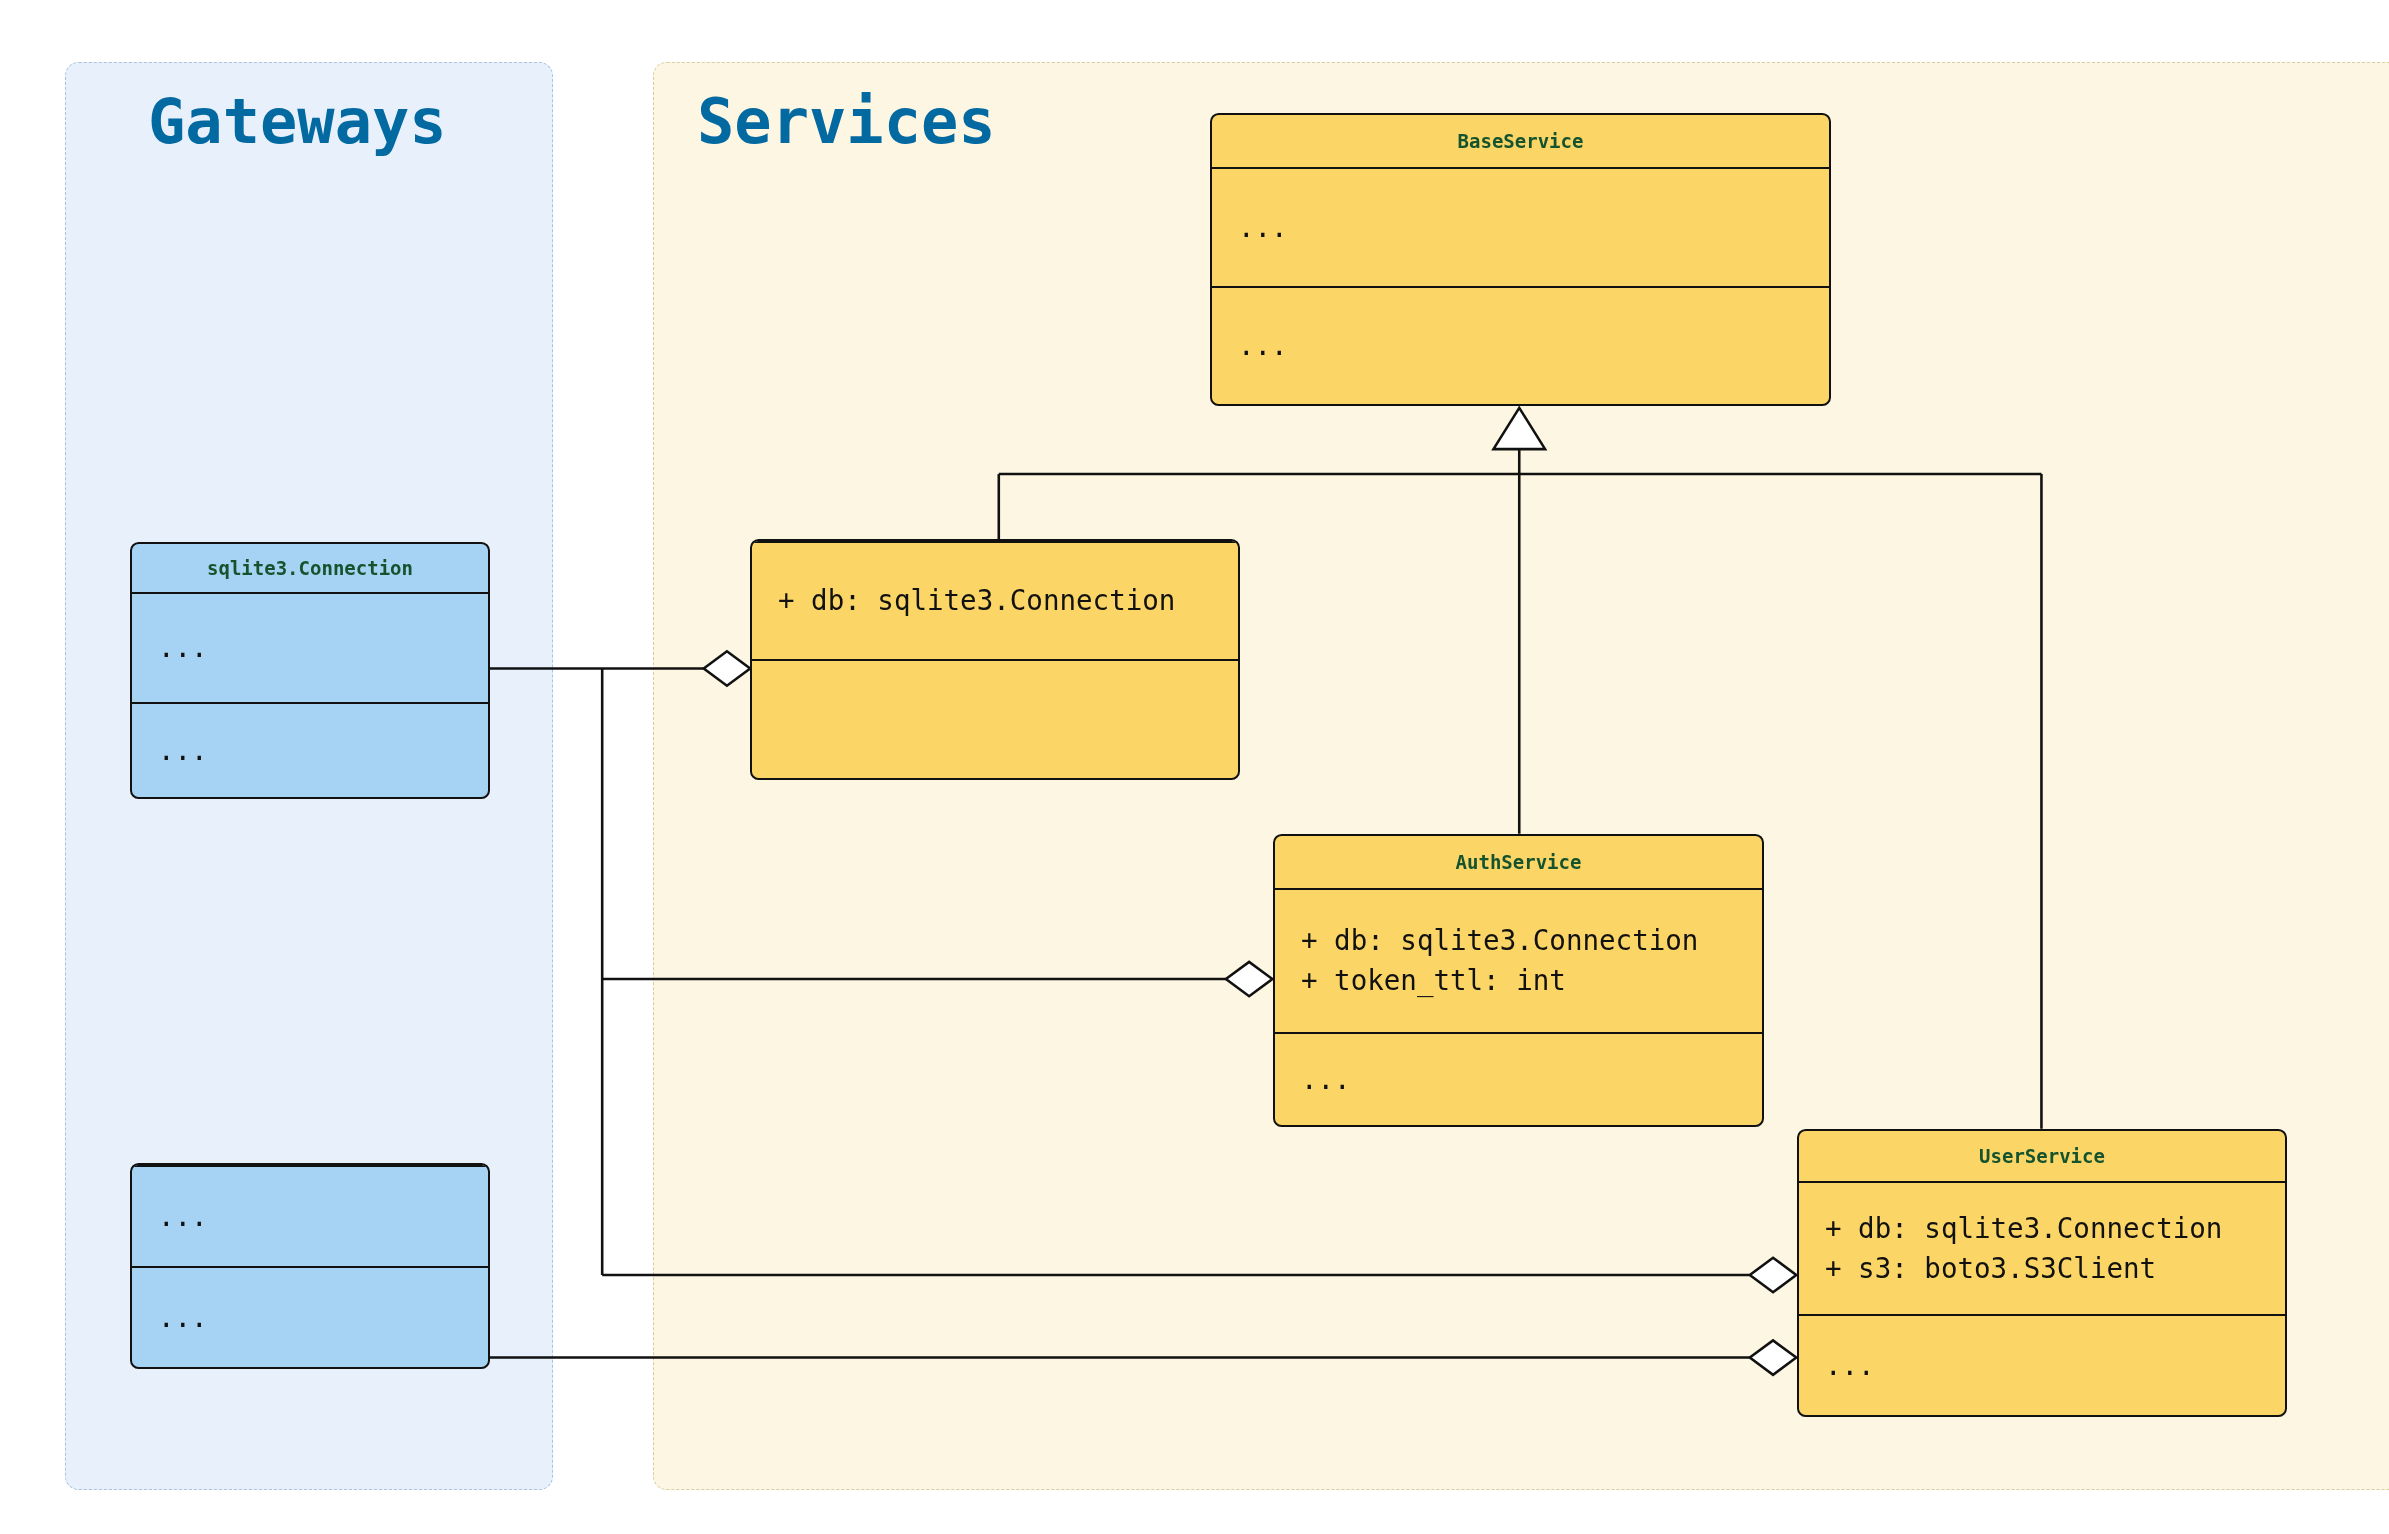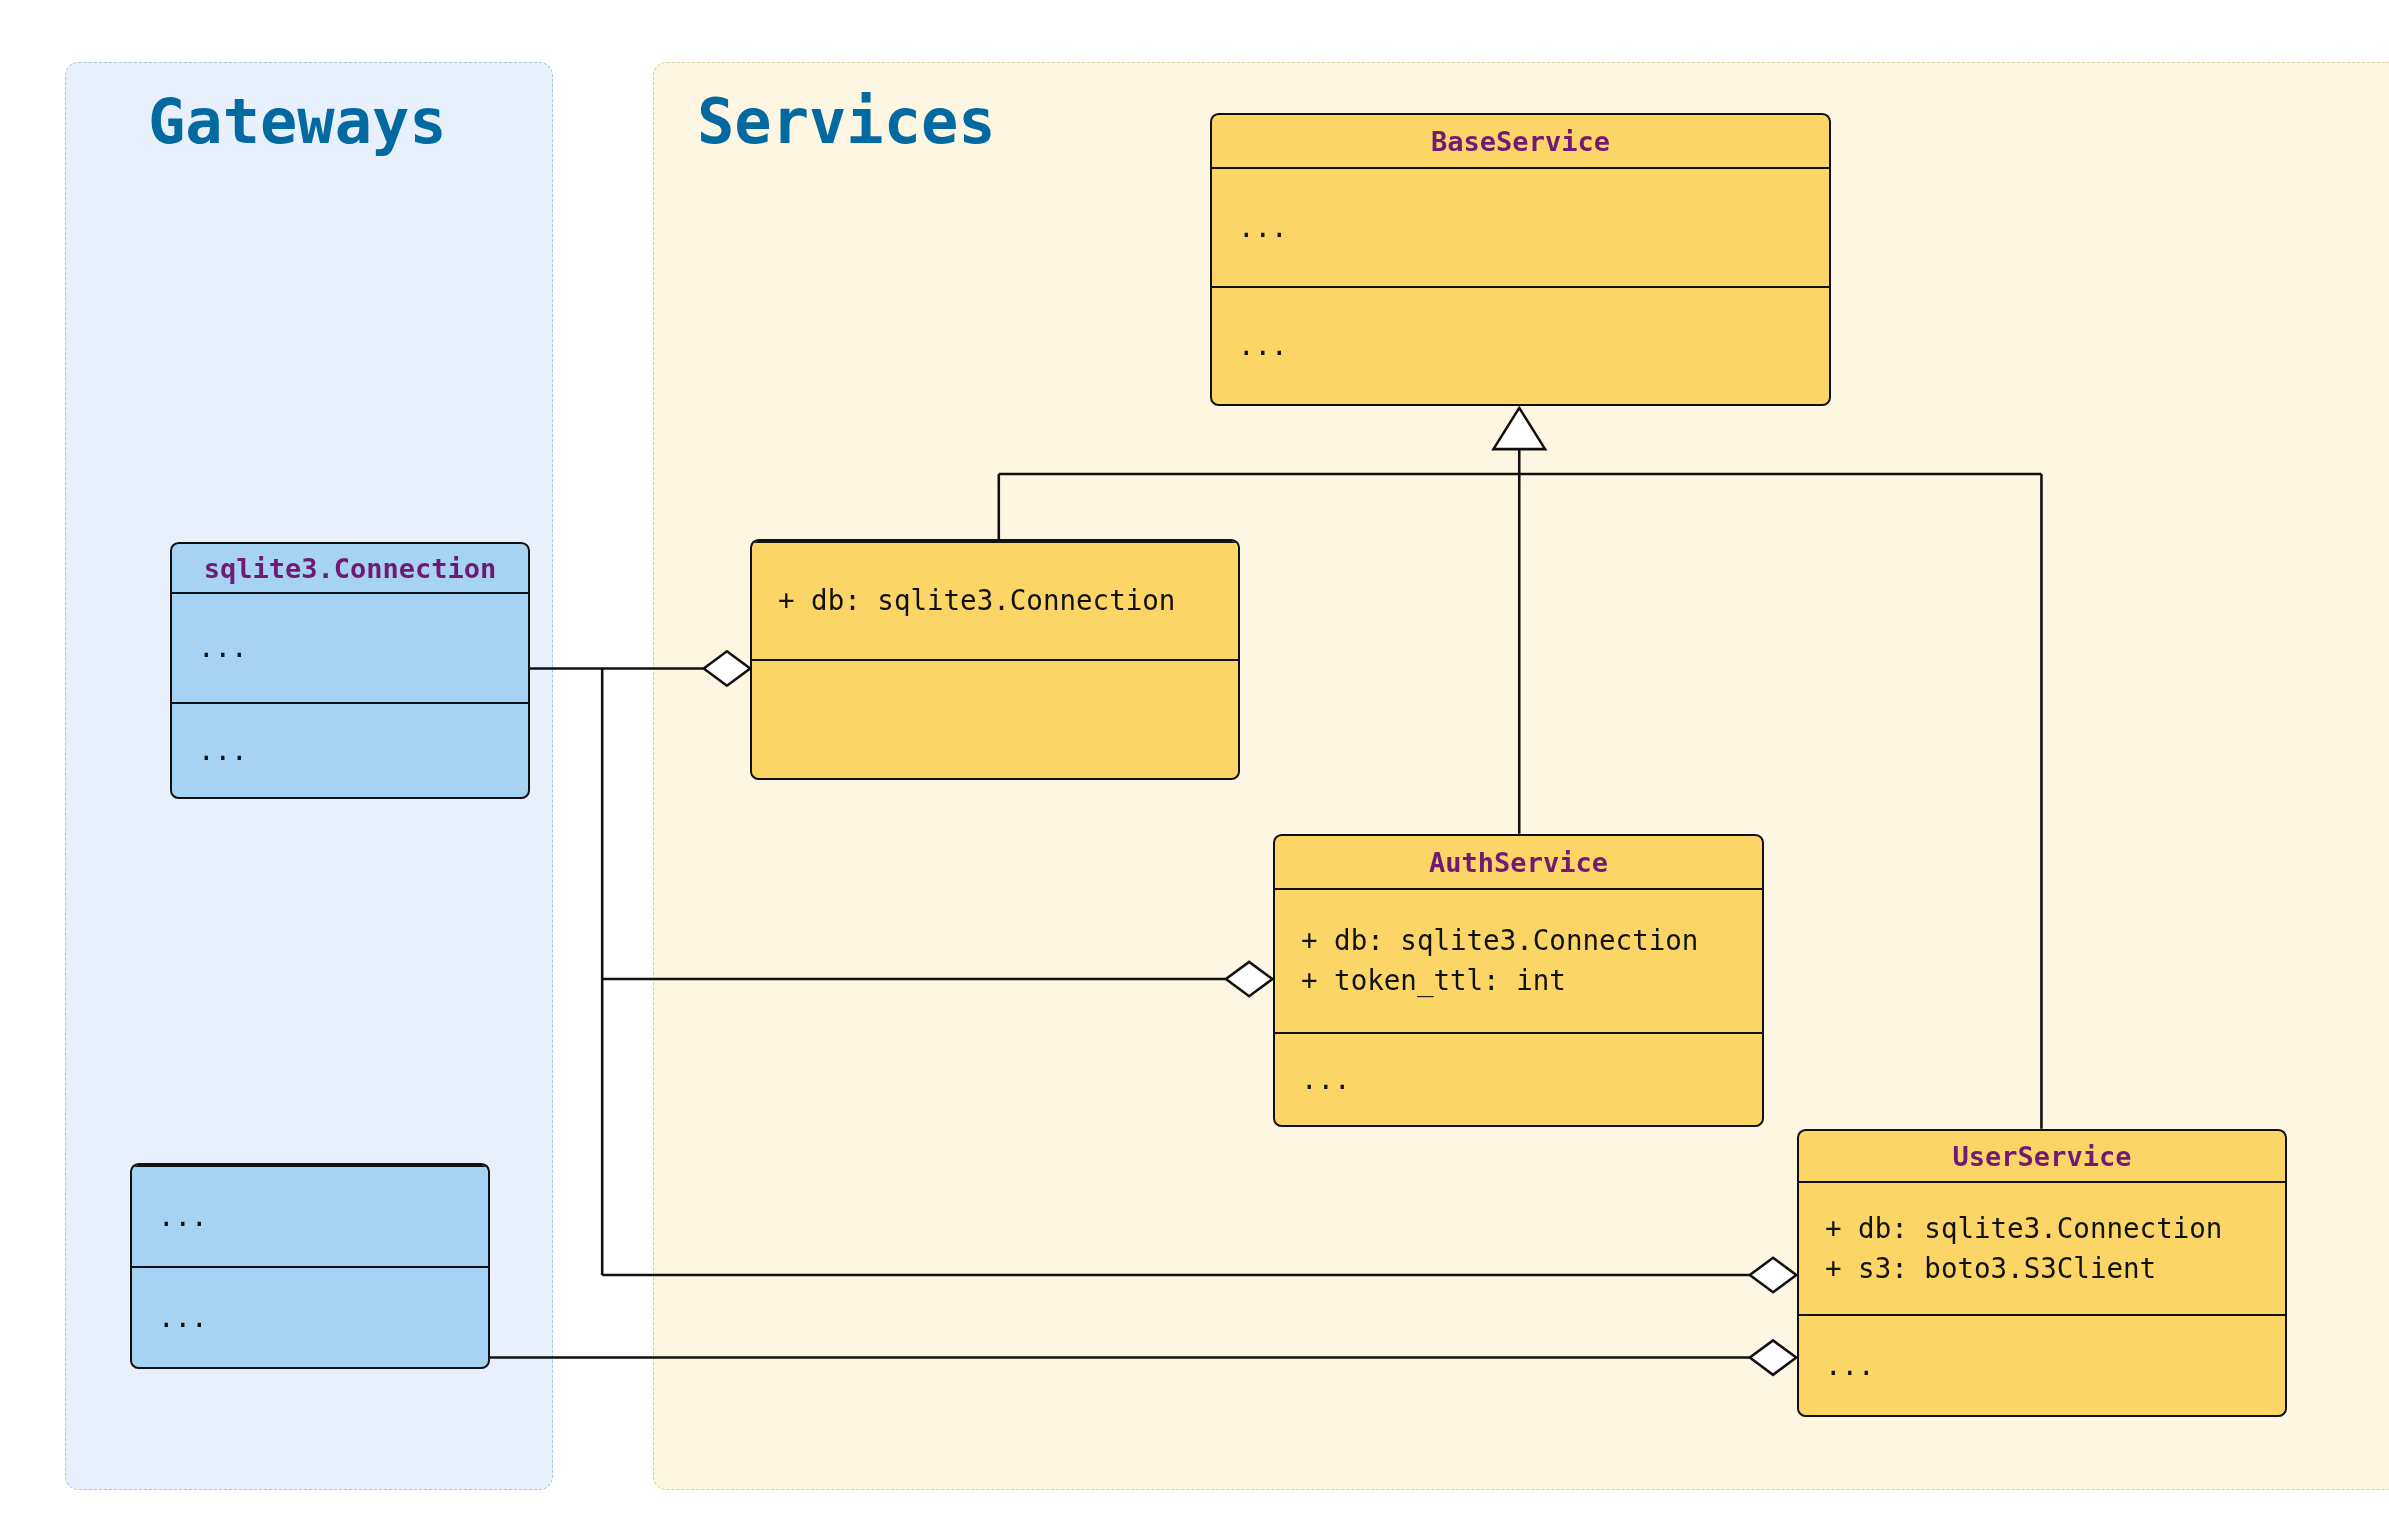--- a/index.html
+++ b/index.html
@@ -34,22 +34,22 @@
     overflow: hidden;
   }
   .uml-class.yellow { background: #fbd666; }
   .uml-class.blue   { background: #a6d3f3; }
 
   .uml-header {
     display: flex;
     align-items: center;
     justify-content: center;
     font-weight: bold;
-    font-size: 27px;
-    color: #701a75;
+    font-size: 19px;
+    color: #14532d;
   }
   .uml-section {
     border-top: 2.6px solid #111;
     display: flex;
     flex-direction: column;
     justify-content: center;
     align-items: flex-start;
     padding: 0 26px;
     font-size: 27.5px;
     line-height: 1.45;
@@ -109,21 +109,21 @@
     <div class="uml-section" style="height:93px;">...</div>
   </div>
 
   <div class="uml-class yellow" style="left:1797px; top:1129px; width:490px;">
     <div class="uml-header" style="height:50px;">UserService</div>
     <div class="uml-section" style="height:133px;">+ db: sqlite3.Connection
 + s3: boto3.S3Client</div>
     <div class="uml-section" style="height:101px;">...</div>
   </div>
 
-  <div class="uml-class blue" style="left:130px; top:542px; width:360px;margin-left:40px;">
+  <div class="uml-class blue" style="left:130px; top:542px; width:360px;">
     <div class="uml-header" style="height:48px;">sqlite3.Connection</div>
     <div class="uml-section" style="height:110px;">...</div>
     <div class="uml-section" style="height:95px;">...</div>
   </div>
 
   <div class="uml-class blue" style="left:130px; top:1163px; width:360px;">
     <div class="uml-section" style="height:101px;">...</div>
     <div class="uml-section" style="height:101px;">...</div>
   </div>
 

